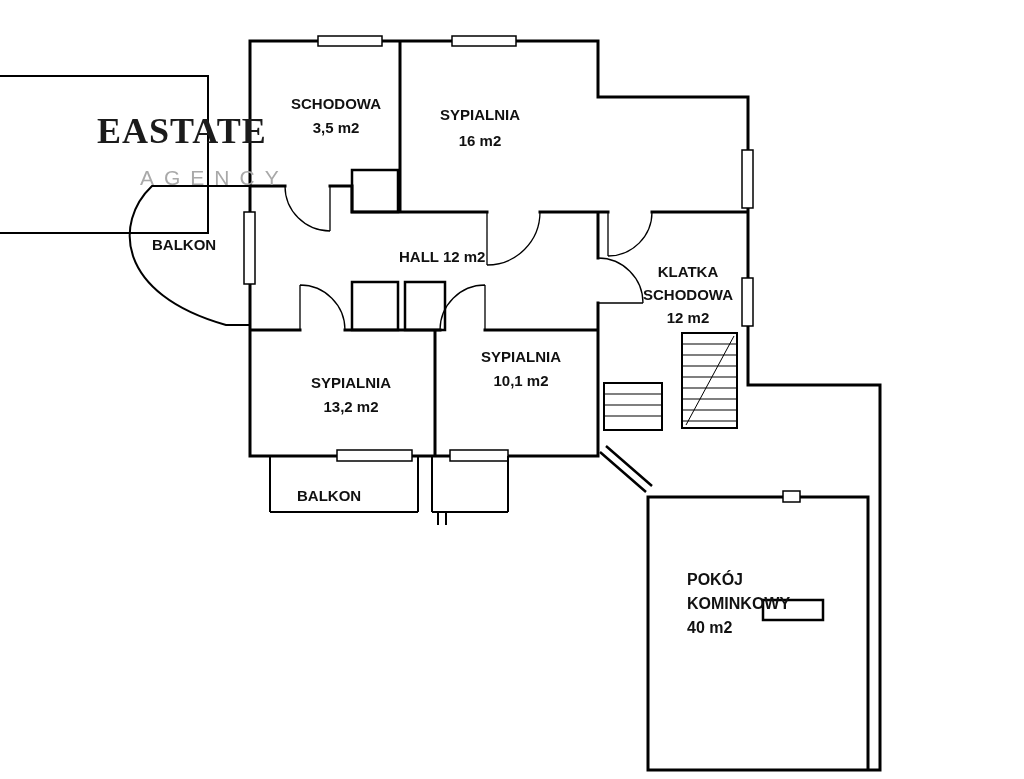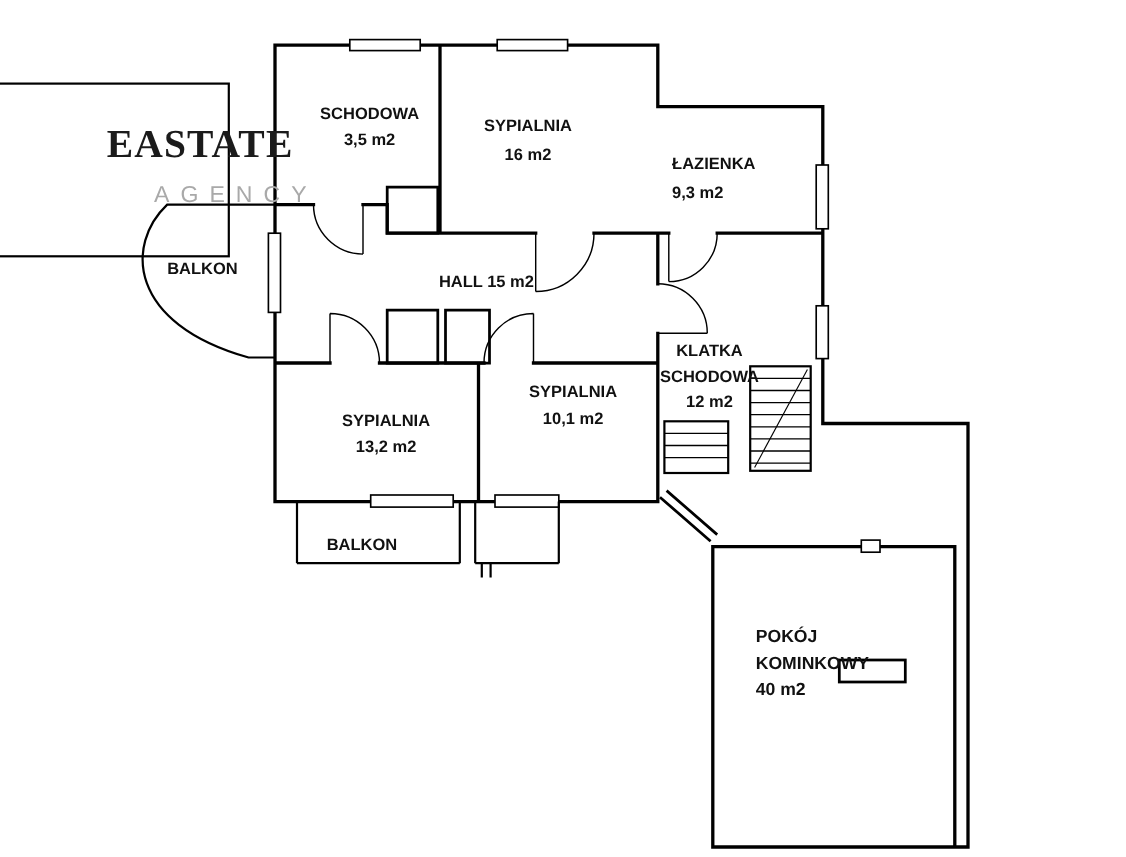--- a/index.html
+++ b/index.html
@@ -132,34 +132,30 @@
   <div class="room-label center" style="left:276px;top:92px;width:120px;">
     <span class="line">SCHODOWA</span>
     <span class="line">3,5 m2</span>
   </div>
 
   <div class="room-label center" style="left:420px;top:102px;width:120px;line-height:26px;">
     <span class="line">SYPIALNIA</span>
     <span class="line">16 m2</span>
   </div>
 
-  <div class="room-label" style="left:611px;top:137px;line-height:26px;">
-    <span class="line">ŁAZIENKA</span>
-    <span class="line">9,3 m2</span>
-  </div>
 
   <div class="room-label" style="left:152px;top:233px;">
     <span class="line">BALKON</span>
   </div>
 
   <div class="room-label" style="left:399px;top:245px;">
-    <span class="line">HALL 15 m2</span>
+    <span class="line">HALL 12 m2</span>
   </div>
 
-  <div class="room-label center" style="left:589px;top:260px;width:112px;line-height:23px;margin-top:48px;">
+  <div class="room-label center" style="left:632px;top:260px;width:112px;line-height:23px;">
     <span class="line">KLATKA</span>
     <span class="line">SCHODOWA</span>
     <span class="line">12 m2</span>
   </div>
 
   <div class="room-label center" style="left:291px;top:371px;width:120px;">
     <span class="line">SYPIALNIA</span>
     <span class="line">13,2 m2</span>
   </div>
 

